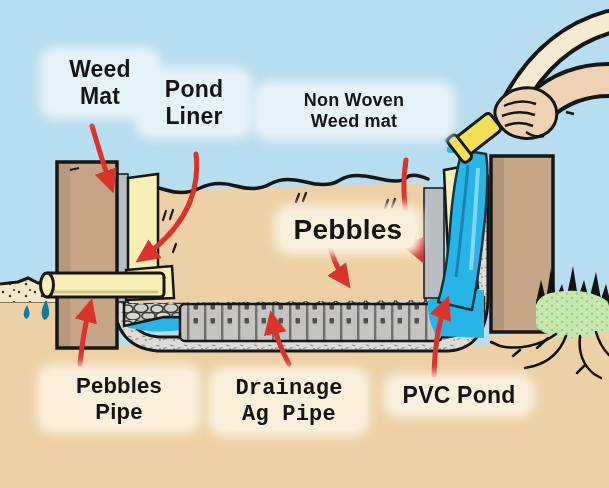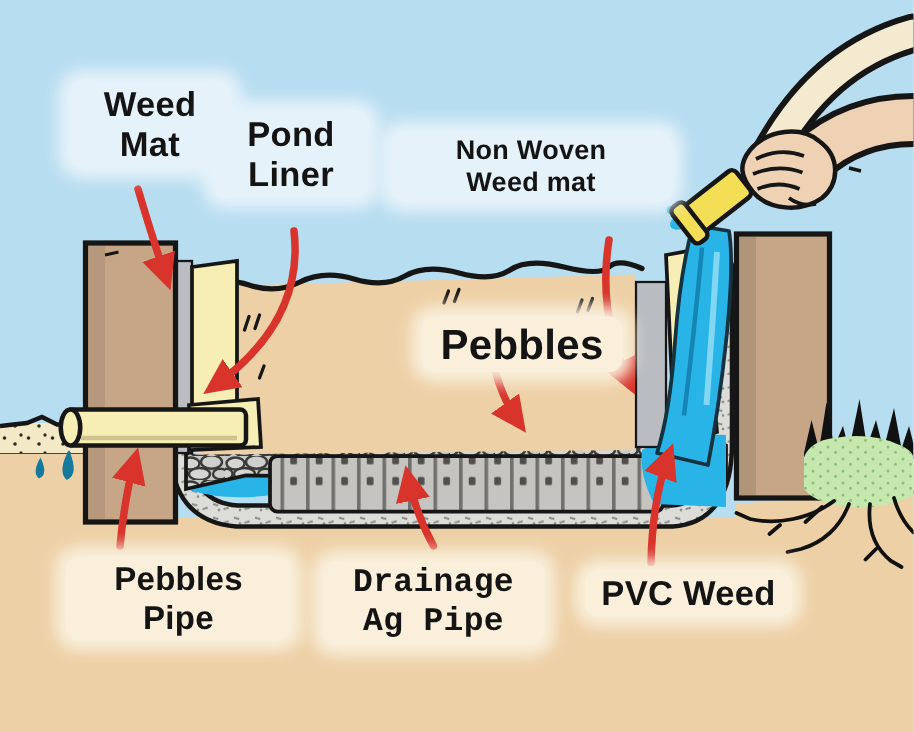--- a/index.html
+++ b/index.html
@@ -175,15 +175,15 @@
 Mat</div>
 <div class="label label-sky" style="left:142px;top:74px;width:92px;font-size:23px;">Pond
 Liner</div>
 <div class="label label-sky" style="left:260px;top:88px;width:176px;font-size:18px;">Non Woven
 Weed mat</div>
 <div class="label label-soil" style="left:281px;top:211px;width:122px;font-size:28px;">Pebbles</div>
 <div class="label label-soil" style="left:44px;top:371px;width:138px;font-size:22px;">Pebbles
 Pipe</div>
 <div class="label label-soil" style="left:215px;top:374px;width:136px;font-size:22px;font-family:Liberation Mono, monospace;">Drainage
 Ag Pipe</div>
-<div class="label label-soil" style="left:390px;top:380px;width:126px;font-size:23px;">PVC Weed</div>
+<div class="label label-soil" style="left:390px;top:380px;width:126px;font-size:23px;">PVC Pond</div>
 
 </div>
 
 </body></html>

